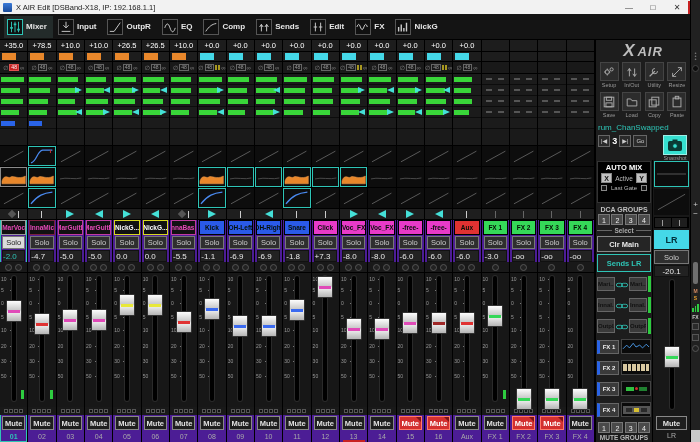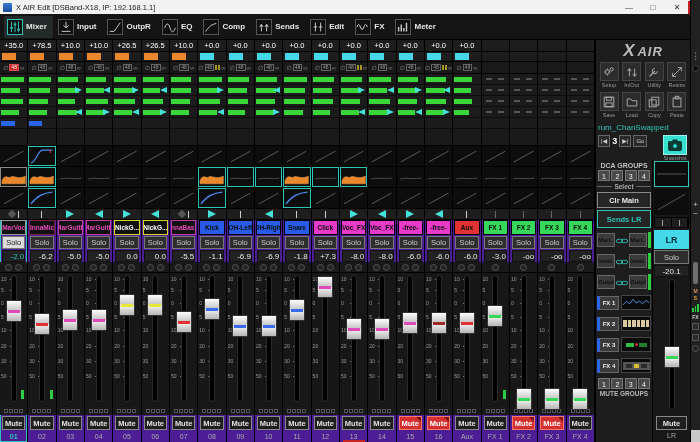--- a/index.html
+++ b/index.html
@@ -53,21 +53,21 @@
 .prow{height:11px;border-bottom:1px solid #000;background:#1e1e1e;display:flex;align-items:center;justify-content:center;gap:1px}
 .pline{width:1px;height:7px;background:#ccc}
 .pline.grey{background:#666}
 .pdia{width:6px;height:6px;background:#555;transform:rotate(45deg);margin-right:2px}
 .ptri{width:0;height:0}
 .ptri.r{border-left:8px solid #45e0d8;border-top:4.5px solid transparent;border-bottom:4.5px solid transparent}
 .ptri.l{border-right:8px solid #45e0d8;border-top:4.5px solid transparent;border-bottom:4.5px solid transparent}
 .nm{height:15px;font-size:6.5px;font-weight:bold;display:flex;align-items:center;justify-content:center;border:1px solid #000;margin:0 1px;background:#111;white-space:nowrap;overflow:hidden}
 .solo{height:13px;margin:1px 2px;border:1px solid #777;background:#2e2e2e;color:#ccc;font-size:7.5px;display:flex;align-items:center;justify-content:center}
 .solo.sel{background:#dcdcdc;color:#222}
-.lvl{height:12px;font-size:8px;color:#e8e8e8;text-align:right;line-height:12px;background:#222;margin:0 2px;border:1px solid #111}
+.lvl{height:12px;font-size:8px;color:#e8e8e8;text-align:left;line-height:12px;background:#222;margin:0 2px;border:1px solid #111}
 .lvl.teal{color:#2ec4b6}
 .krow{height:11px;display:flex;align-items:center;justify-content:center;gap:3px;background:#191919;border-bottom:1px solid #000}
 .knob{width:7px;height:7px;border-radius:50%;border:1px solid #555;background:#222}
 .fad{flex:1;position:relative;background:#171717;min-height:0}
 .scale{position:absolute;left:1px;top:2px;bottom:6px;width:9px}
 .scale i{position:absolute;font-style:normal;font-size:5px;color:#999;line-height:5px;left:0}
 .scale i:after{content:"";position:absolute;left:9px;top:2px;width:3px;height:1px;background:#777}
 .track{position:absolute;left:50%;top:3px;bottom:6px;width:4px;margin-left:-2px;background:#000;border-radius:2px;box-shadow:0 0 0 1px #2a2a2a}
 .cap{position:absolute;left:50%;width:16px;height:22px;margin-left:-8px;background:linear-gradient(#fdfdfd,#c9c9c9 45%,#efefef 55%,#b5b5b5);border:1px solid #333;border-radius:1px}
 .cap i{position:absolute;left:1px;right:1px;top:9px;height:3px;display:block}
@@ -224,21 +224,21 @@
           </svg>
         </span>
         <span class="tlbl">FX</span>
       </div>
       <div class="tab">
         <span class="ibox">
           <svg width="14" height="14" viewBox="0 0 16 16" fill="none" stroke-width="1.1">
             <path d="M3 13V8M6 13V5M9 13V9M12 13V3" stroke="#ccc" stroke-width="1.6"></path>
           </svg>
         </span>
-        <span class="tlbl">Meter</span>
+        <span class="tlbl">NickG</span>
       </div>
     </div>
 
   <div class="main">
     <div class="strips" id="strips">
         <div class="strip sel">
           <div class="gval">+35.0</div>
           <div class="gblk">
             <span class="orange"></span>
           </div>
@@ -355,21 +355,21 @@
           <div class="thumb tb">
             <svg viewBox="0 0 26 18">
               <path d="M2 15C9 6 15 4 24 3" class="bln"></path>
             </svg>
           </div>
           <div class="prow">
             <span class="pline"></span>
           </div>
           <div class="nm" style="color:#e54ab8;border-color:#7a2040">InnaMic</div>
           <div class="solo">Solo</div>
-          <div class="lvl">-6.2</div>
+          <div class="lvl">-4.7</div>
           <div class="krow">
             <span class="knob"></span>
             <span class="knob"></span>
           </div>
           <div class="fad">
             <div class="scale">
               <i style="top:calc(3% - 2px)">10</i>
               <i style="top:calc(12% - 2px)">5</i>
               <i style="top:calc(22% - 2px)">0</i>
               <i style="top:calc(33% - 2px)">5</i>
@@ -1907,20 +1907,33 @@
                 <rect x="4.5" y="0.5" width="5" height="3" fill="#0a3a34"></rect>
                 <circle cx="7" cy="7" r="2.4" fill="#35e0d0" stroke="#0a3a34"></circle>
               </svg>
             </span>
           <span class="lb">Snapshot</span>
         </span>
       </div>
 
       <div class="sbody">
         <div class="scol">
+          <div class="amix">
+            <div class="t">AUTO MIX</div>
+            <div class="r">
+              <span class="xy">X</span>
+              <span class="a">Active</span>
+              <span class="xy">Y</span>
+            </div>
+            <div class="r">
+              <span class="cb"></span>
+              <span class="lg">Last Gate</span>
+              <span class="cb"></span>
+            </div>
+          </div>
           <div class="dcat">DCA GROUPS</div>
           <div class="dcar" id="dcarow">
               <span class="dca">1</span>
               <span class="dca">2</span>
               <span class="dca">3</span>
               <span class="dca">4</span>
             </div>
           <div class="selrow">Select</div>
           <div class="wide">Clr Main</div>
           <div class="wide mainlr">Sends LR</div>

